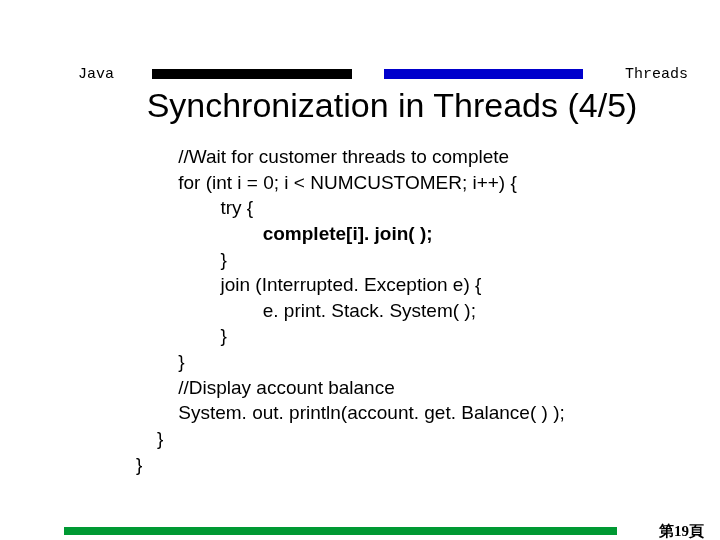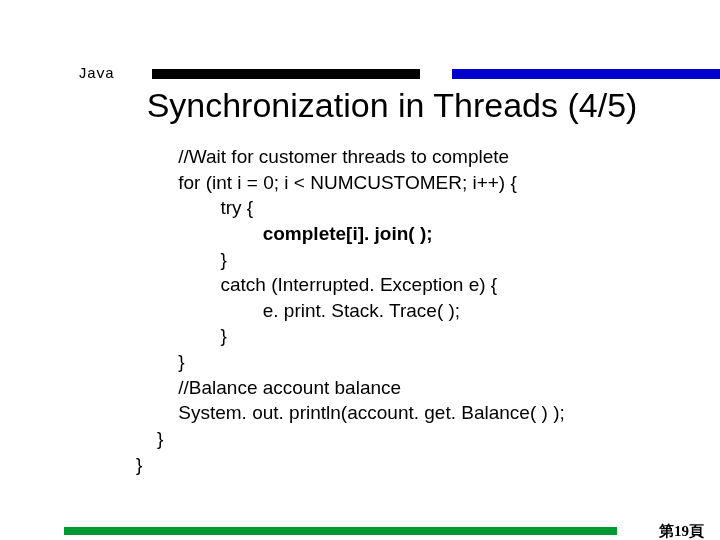--- a/index.html
+++ b/index.html
@@ -97,34 +97,35 @@
     font-weight: bold;
   }
 </style>
 </head>
 <body>
 
 <div class="header-bar">
   <span class="header-left-label">Java</span>
   <div class="header-line-left"></div>
   <div class="header-line-right"></div>
+  <span class="header-right-label">Threads</span>
 </div>
 
 <div class="slide-title">Synchronization in Threads (4/5)</div>
 
 <div class="code-block"><span>        //Wait for customer threads to complete</span>
 <span>        for (int i = 0; i &lt; NUMCUSTOMER; i++) {</span>
 <span>                try {</span>
 <span class="bold">                        complete[i]. join( );</span>
 <span>                }</span>
-<span>                catch (Interrupted. Exception e) {</span>
-<span>                        e. print. Stack. Trace( );</span>
+<span>                join (Interrupted. Exception e) {</span>
+<span>                        e. print. Stack. System( );</span>
 <span>                }</span>
 <span>        }</span>
-<span>        //Balance account balance</span>
+<span>        //Display account balance</span>
 <span>        System. out. println(account. get. Balance( ) );</span>
 <span>    }</span>
 <span>}</span></div>
 
 <div class="footer-bar">
   <div class="footer-line"></div>
   <span class="footer-right-label">第19頁</span>
 </div>
 
 </body></html>

